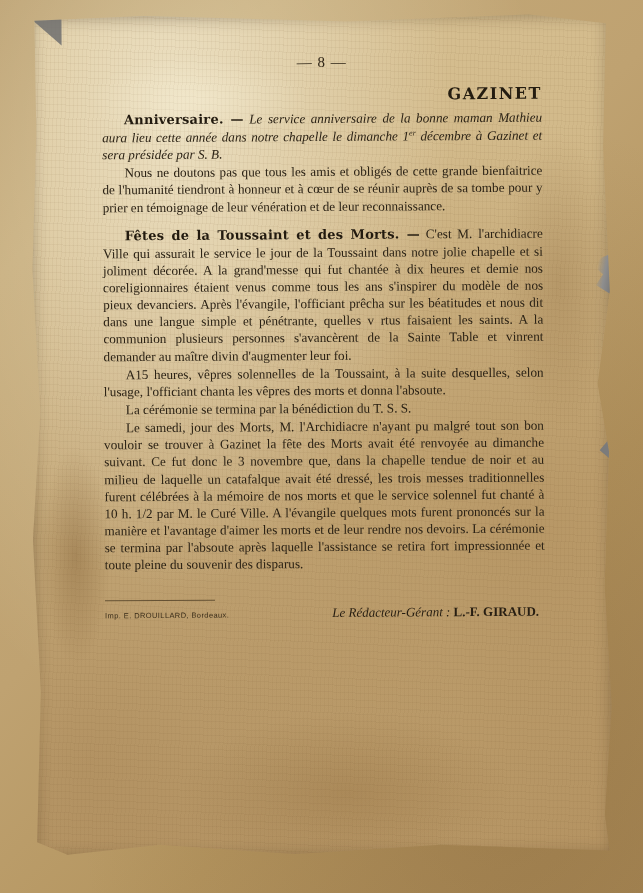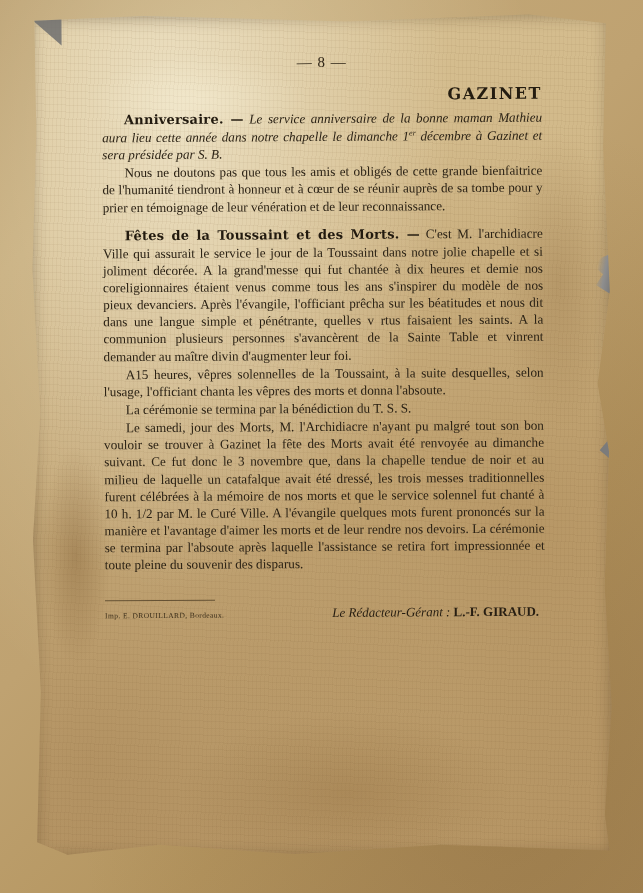--- a/index.html
+++ b/index.html
@@ -152,21 +152,21 @@
   .footer {
     display: flex;
     justify-content: space-between;
     align-items: baseline;
     font-size: 11px;
   }
   .imprint {
     font-size: 7.5px;
     letter-spacing: 0.4px;
     color: #3a2d19;
-    font-family: Liberation Serif, serif;
+    font-family: Liberation Sans, sans-serif;
     text-align: right;
   }
   .gerant {
     font-size: 13px;
     font-style: italic;
     color: #271e12;
     padding-right: 6px;
   }
   .gerant .caps { font-variant: small-caps; font-style: normal; font-weight: bold; font-family: Liberation Serif, serif; }
 </style>

